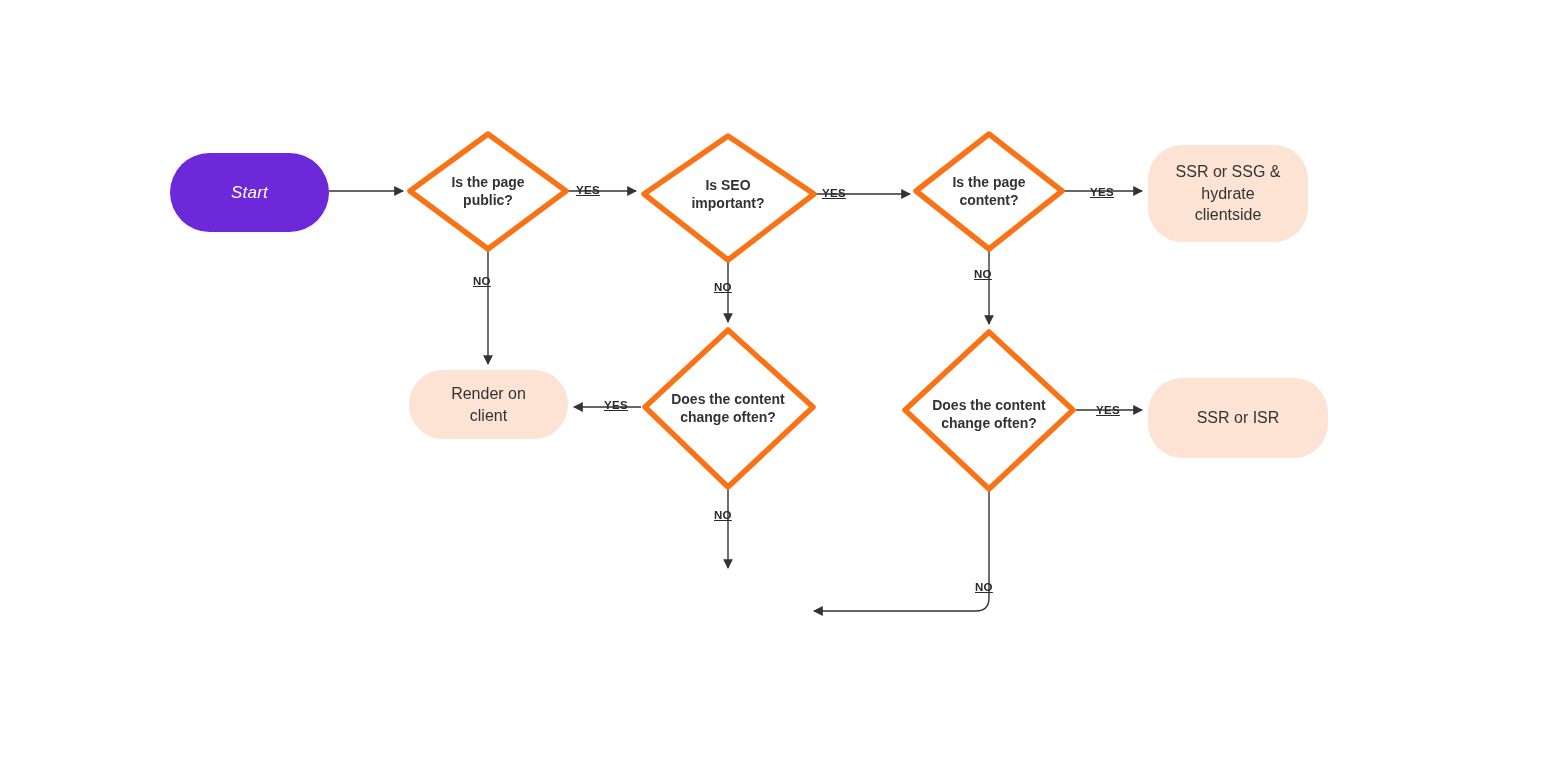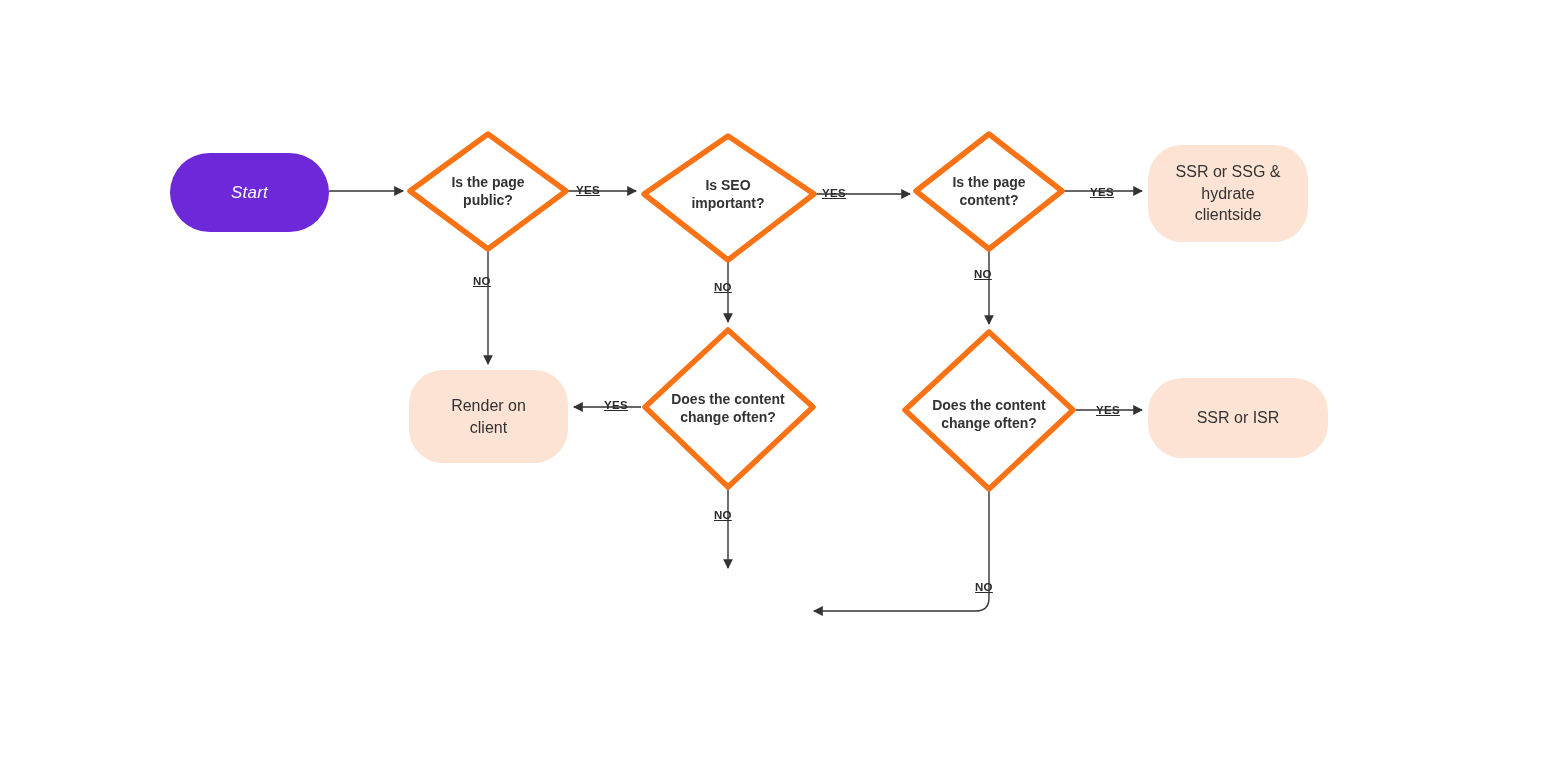--- a/index.html
+++ b/index.html
@@ -161,21 +161,21 @@
     </div>
   </div>
 
   <div class="node result-node" style="left:1148px; top:145px; width:160px; height:97px;">
     <div>
       <div>SSR or SSG &amp;</div>
       <div>hydrate clientside</div>
     </div>
   </div>
 
-  <div class="node result-node" style="left:409px; top:370px; width:159px; height:93px;">
+  <div class="node result-node" style="left:409px; top:370px; width:159px; height:69px;">
     <span>Render on client</span>
   </div>
 
   <div class="node result-node" style="left:1148px; top:378px; width:180px; height:80px;">
     <span>SSR or ISR</span>
   </div>
 
 
   <div class="edge-label" style="left:576px; top:184px;">YES</div>
   <div class="edge-label" style="left:473px; top:275px;">NO</div>

